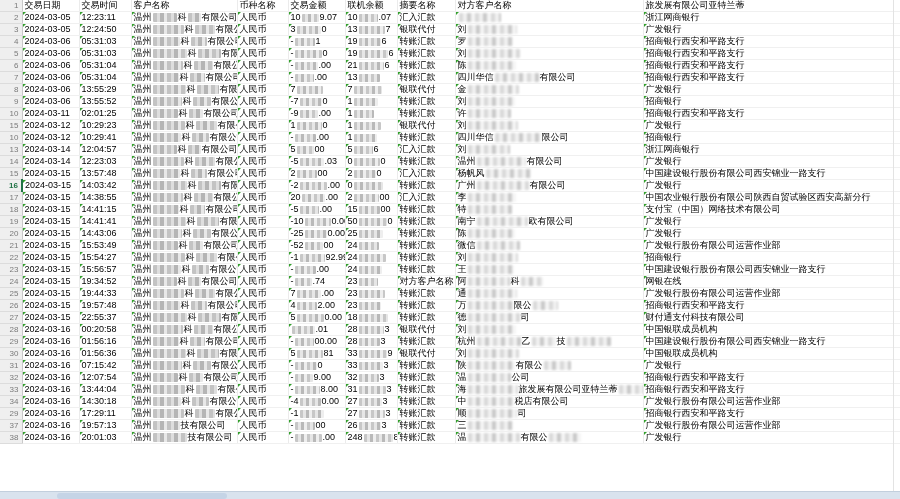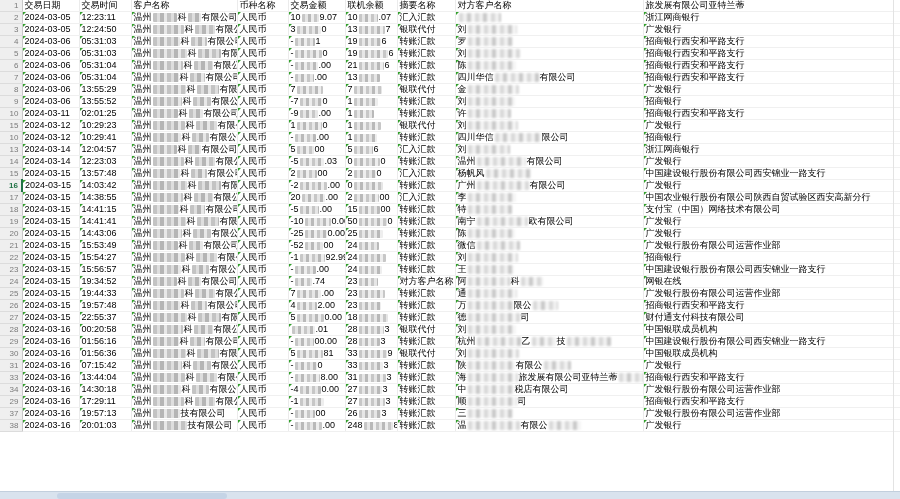--- a/index.html
+++ b/index.html
@@ -472,20 +472,33 @@
           <td class="c">温州<span class="rx rx-cust" style="width: 29px;"></span>科<span class="rx rx-cust" style="width: 18px;"></span>有限公司</td>
           <td class="c">人民币</td>
           <td class="c">-<span class="rx rx-num" style="width: 22px;"></span>0</td>
           <td class="c">33<span class="rx rx-num" style="width: 24px;"></span>3</td>
           <td class="c">转账汇款</td>
           <td class="c">陕<span class="rx rx-name" style="width: 47px;"></span>有限公<span class="rx rx-name" style="width: 27px;"></span></td>
           <td class="c">广发银行</td>
           <td></td>
         </tr>
         <tr>
+          <td class="gutter">32</td>
+          <td class="c">2024-03-16</td>
+          <td class="c">12:07:54</td>
+          <td class="c">温州<span class="rx rx-cust" style="width: 25px;"></span>科<span class="rx rx-cust" style="width: 14px;"></span>有限公司</td>
+          <td class="c">人民币</td>
+          <td class="c">-<span class="rx rx-num" style="width: 18px;"></span>9.00</td>
+          <td class="c">32<span class="rx rx-num" style="width: 20px;"></span>3</td>
+          <td class="c">转账汇款</td>
+          <td class="c">温<span class="rx rx-name" style="width: 43px;"></span>公司</td>
+          <td class="c">招商银行西安和平路支行</td>
+          <td></td>
+        </tr>
+        <tr>
           <td class="gutter">33</td>
           <td class="c">2024-03-16</td>
           <td class="c">13:44:04</td>
           <td class="c">温州<span class="rx rx-cust" style="width: 32px;"></span>科<span class="rx rx-cust" style="width: 21px;"></span>有限公司</td>
           <td class="c">人民币</td>
           <td class="c">-<span class="rx rx-num" style="width: 25px;"></span>8.00</td>
           <td class="c">31<span class="rx rx-num" style="width: 27px;"></span>3</td>
           <td class="c">转账汇款</td>
           <td class="c">海<span class="rx rx-name" style="width: 50px;"></span>旅发展有限公司亚特兰蒂<span class="rx rx-name" style="width: 30px;"></span></td>
           <td class="c">招商银行西安和平路支行</td>

